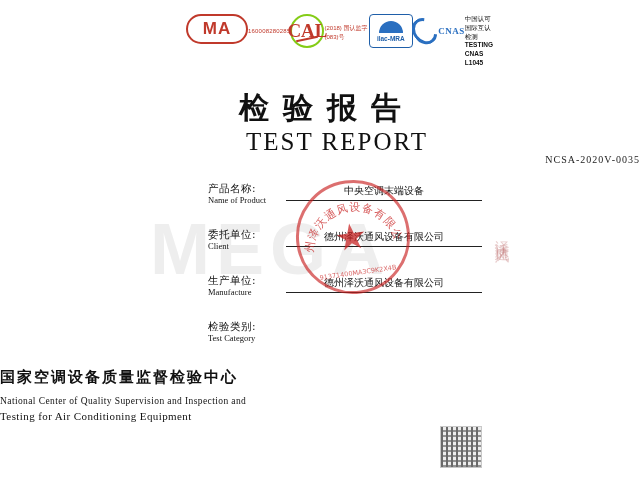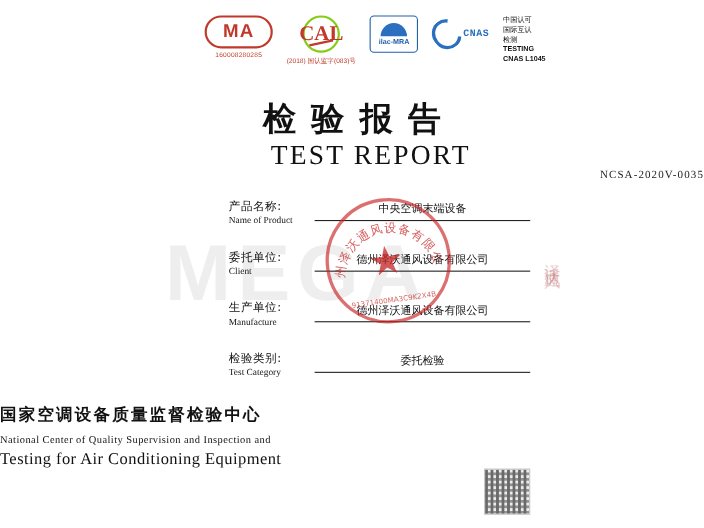--- a/index.html
+++ b/index.html
@@ -27,21 +27,21 @@
     top: 14px;
     left: 186px;
     width: 310px;
     height: 60px;
     display: flex;
     align-items: flex-start;
     justify-content: space-between;
   }
   .mark {
     display: flex;
-    flex-direction: column;
+    flex-direction: row;
     align-items: center;
     justify-content: flex-start;
   }
 
   
   .ma-logo {
     width: 62px;
     height: 30px;
     border: 2px solid #c0392b;
     border-radius: 15px / 15px;
@@ -134,21 +134,21 @@
   }
   .cnas-swoosh {
     width: 22px;
     height: 22px;
     border: 3px solid #2a6fc0;
     border-radius: 50%;
     border-right-color: transparent;
     transform: rotate(-38deg);
   }
   .cnas-text {
-    font-family: Liberation Mono, monospace;
+    font-family: Liberation Serif, serif;
     font-size: 9px;
     font-weight: bold;
     color: #2a6fc0;
     margin-left: 2px;
     letter-spacing: 0.5px;
   }
 
   
   .cnas-block {
     font-family: "Liberation Sans", sans-serif;
@@ -261,21 +261,21 @@
   }
   .footer-en1 {
     margin-top: 9px;
     font-size: 9.5px;
     font-family: "Liberation Serif", serif;
     color: #111;
     letter-spacing: 0.4px;
   }
   .footer-en2 {
     margin-top: 4px;
-    font-size: 15px;
+    font-size: 11px;
     font-family: "Liberation Serif", serif;
     color: #111;
     letter-spacing: 0.4px;
   }
 
   
   .watermark-text {
     position: absolute;
     top: 208px;
     left: 150px;
@@ -442,21 +442,20 @@
         <div class="label-en">Manufacture</div>
       </div>
       <div class="field-value">德州泽沃通风设备有限公司</div>
     </div>
 
     <div class="field-row">
       <div class="field-label">
         <div class="label-cn">检验类别:</div>
         <div class="label-en">Test Category</div>
       </div>
-      <div class="field-value">委托检验</div>
     </div>
 
   </div>
 
   <div class="seal">
     <svg class="seal-arc" viewBox="0 0 108 108">
       <defs>
         <path id="arcpath" d="M 12,62 A 42,42 0 0 1 96,62"></path>
       </defs>
       <text>

